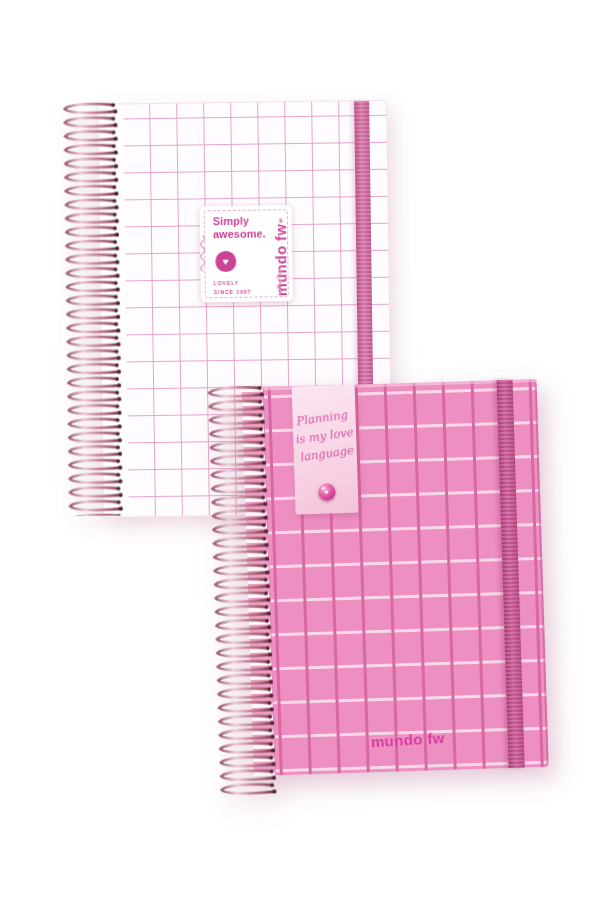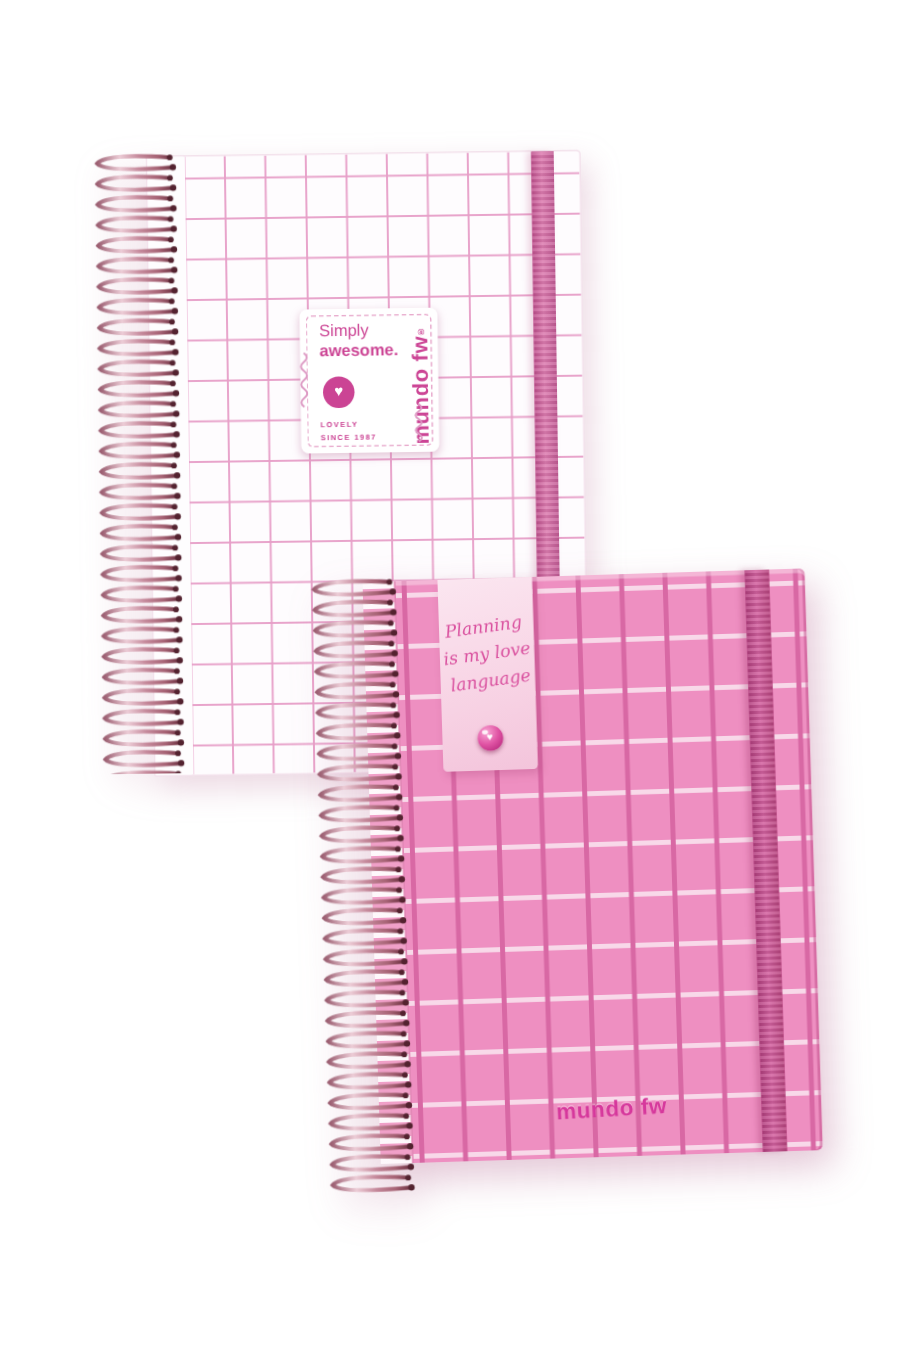--- a/index.html
+++ b/index.html
@@ -25,21 +25,21 @@
              background-image:
                repeating-linear-gradient(to bottom, rgba(255,255,255,.14) 0 2px, rgba(0,0,0,.06) 2px 4px),
                linear-gradient(to right,#bd4f8c,#dd7cb0 45%,#c25b95);
              box-shadow:-3px 0 4px rgba(180,80,130,.22);}
 
   
   .label-w{position:absolute;left:100px;top:103px;width:92px;height:96px;background:#ffffff;
            border-radius:5px;box-shadow:0 2px 6px rgba(190,120,160,.4);}
   .label-dash{position:absolute;inset:4px;border:1.5px dashed #e8abcd;border-radius:4px;}
   .lw-title{position:absolute;left:13px;top:9px;font-size:11px;line-height:1.2;color:#cc4595;}
-  .lw-title .t1{font-weight:400;display:block;}
+  .lw-title .t1{font-weight:700;display:block;}
   .lw-title .t2{font-weight:800;display:block;text-align:right;}
   .heart-badge{position:absolute;left:15px;top:45px;width:21px;height:21px;border-radius:50%;
                background:#cb4494;display:flex;align-items:center;justify-content:center;
                color:#fff;font-size:10px;line-height:1;}
   .lovely{position:absolute;left:13px;bottom:6px;font-size:8px;letter-spacing:1.6px;font-weight:700;
           color:#cc4595;transform:scale(.62);transform-origin:left bottom;line-height:1.7;white-space:nowrap;}
   .vert-brand{position:absolute;right:3px;top:9px;height:82px;writing-mode:vertical-rl;
               transform:rotate(180deg);font-weight:800;font-size:14.5px;letter-spacing:.5px;
               color:#cc4595;display:flex;align-items:center;}
   .vert-brand .rmark{font-size:6px;font-weight:700;margin-top:1px;}

